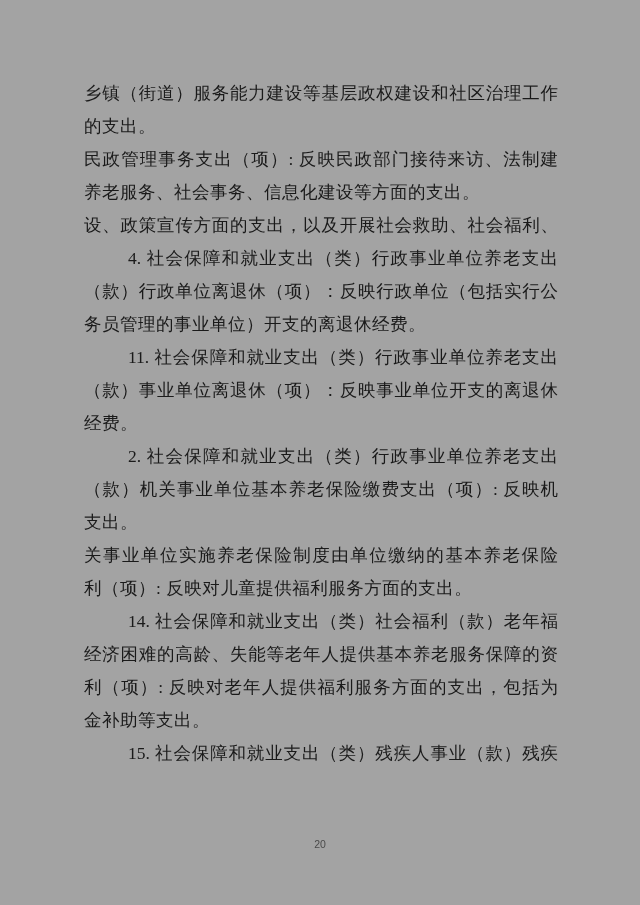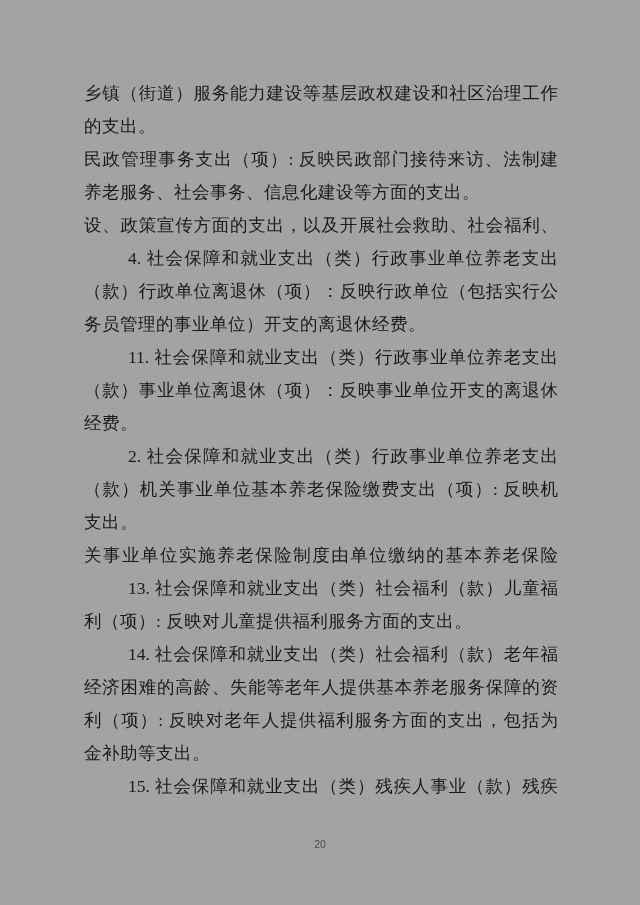--- a/index.html
+++ b/index.html
@@ -64,21 +64,20 @@
     <div class="line justify indent">4. 社会保障和就业支出（类）行政事业单位养老支出</div>
     <div class="line justify">（款）行政单位离退休（项）：反映行政单位（包括实行公</div>
     <div class="line end">务员管理的事业单位）开支的离退休经费。</div>
     <div class="line justify indent">11. 社会保障和就业支出（类）行政事业单位养老支出</div>
     <div class="line justify">（款）事业单位离退休（项）：反映事业单位开支的离退休</div>
     <div class="line end">经费。</div>
     <div class="line justify indent">2. 社会保障和就业支出（类）行政事业单位养老支出</div>
     <div class="line justify">（款）机关事业单位基本养老保险缴费支出（项）: 反映机</div>
     <div class="line end">支出。</div>
     <div class="line justify">关事业单位实施养老保险制度由单位缴纳的基本养老保险</div>
-    <div class="line justify indent">13. 社会保障和就业支出（类）社会福利（款）儿童福</div>
     <div class="line end">利（项）: 反映对儿童提供福利服务方面的支出。</div>
     <div class="line justify indent">14. 社会保障和就业支出（类）社会福利（款）老年福</div>
     <div class="line justify">经济困难的高龄、失能等老年人提供基本养老服务保障的资</div>
     <div class="line justify">利（项）: 反映对老年人提供福利服务方面的支出，包括为</div>
     <div class="line end">金补助等支出。</div>
     <div class="line justify indent">15. 社会保障和就业支出（类）残疾人事业（款）残疾</div>
   </div>
   <div class="footer">20</div>
 </div>
 

